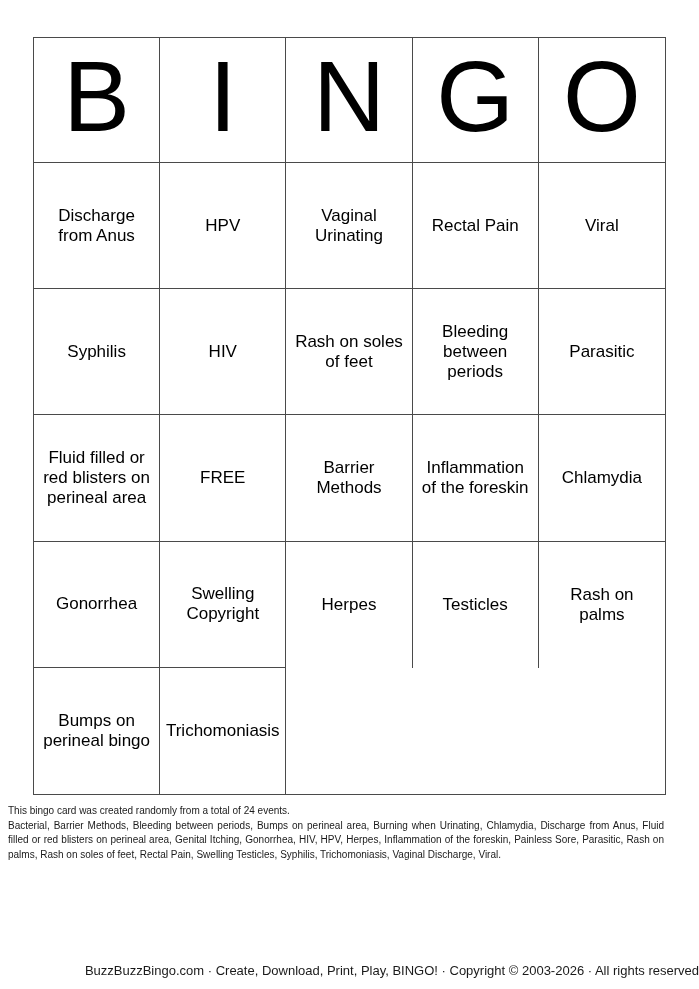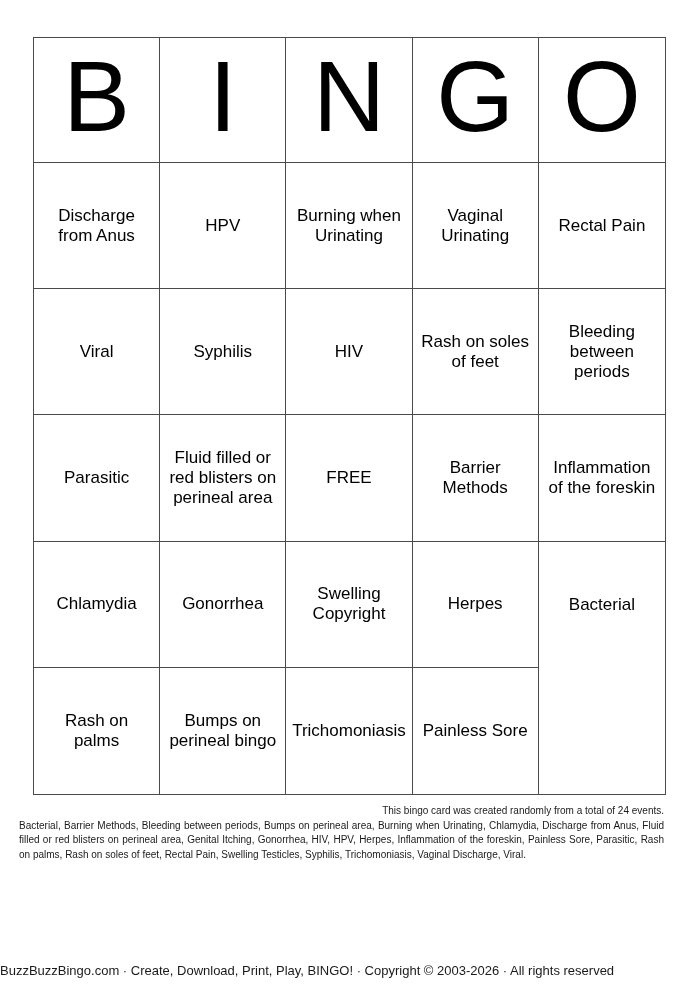--- a/index.html
+++ b/index.html
@@ -51,33 +51,32 @@
   .footer-block {
     position: absolute;
     left: 8px;
     top: 804px;
     width: 656px;
     font-size: 10px;
     line-height: 14.6px;
     color: #1a1a1a;
   }
   .footer-note {
-    text-align: right;
+    text-align: left;
     white-space: nowrap;
   }
   .footer-events {
     text-align: justify;
-    margin-left: 11px;
   }
   .bottom-bar {
     position: absolute;
     left: 0;
     right: 0;
     top: 962px;
-    text-align: left;
+    text-align: right;
     font-size: 13px;
     line-height: 17px;
     color: #1a1a1a;
   }
 </style>
 </head>
 <body>
 
 <div class="page">
 
@@ -85,22 +84,20 @@
 
     <div class="cell head">B</div>
     <div class="cell head">I</div>
     <div class="cell head">N</div>
     <div class="cell head">G</div>
     <div class="cell head">O</div>
 
     <div class="cell">Discharge
 from Anus</div>
     <div class="cell">HPV</div>
-    <div class="cell">Burning when
-Urinating</div>
     <div class="cell">Vaginal
 Urinating</div>
     <div class="cell">Rectal Pain</div>
 
     <div class="cell">Viral</div>
     <div class="cell">Syphilis</div>
     <div class="cell">HIV</div>
     <div class="cell">Rash on soles
 of feet</div>
     <div class="cell">Bleeding
@@ -115,28 +112,27 @@
     <div class="cell">Barrier
 Methods</div>
     <div class="cell">Inflammation
 of the foreskin</div>
 
     <div class="cell">Chlamydia</div>
     <div class="cell">Gonorrhea</div>
     <div class="cell">Swelling
 Copyright</div>
     <div class="cell">Herpes</div>
-    <div class="cell">Bacterial</div>
+    <div class="cell">Testicles</div>
 
     <div class="cell">Rash on
 palms</div>
     <div class="cell">Bumps on
 perineal bingo</div>
     <div class="cell">Trichomoniasis</div>
-    <div class="cell">Painless Sore</div>
   </div>
 
   <div class="footer-block">
     <div class="footer-note">This bingo card was created randomly from a total of 24 events.</div>
     <div class="footer-events">Bacterial, Barrier Methods, Bleeding between periods, Bumps on perineal area, Burning when Urinating, Chlamydia, Discharge from Anus, Fluid filled or red blisters on perineal area, Genital Itching, Gonorrhea, HIV, HPV, Herpes, Inflammation of the foreskin, Painless Sore, Parasitic, Rash on palms, Rash on soles of feet, Rectal Pain, Swelling Testicles, Syphilis, Trichomoniasis, Vaginal Discharge, Viral.</div>
   </div>
 
   <div class="bottom-bar">BuzzBuzzBingo.com · Create, Download, Print, Play, BINGO! · Copyright © 2003-2026 · All rights reserved</div>
 
 </div>

